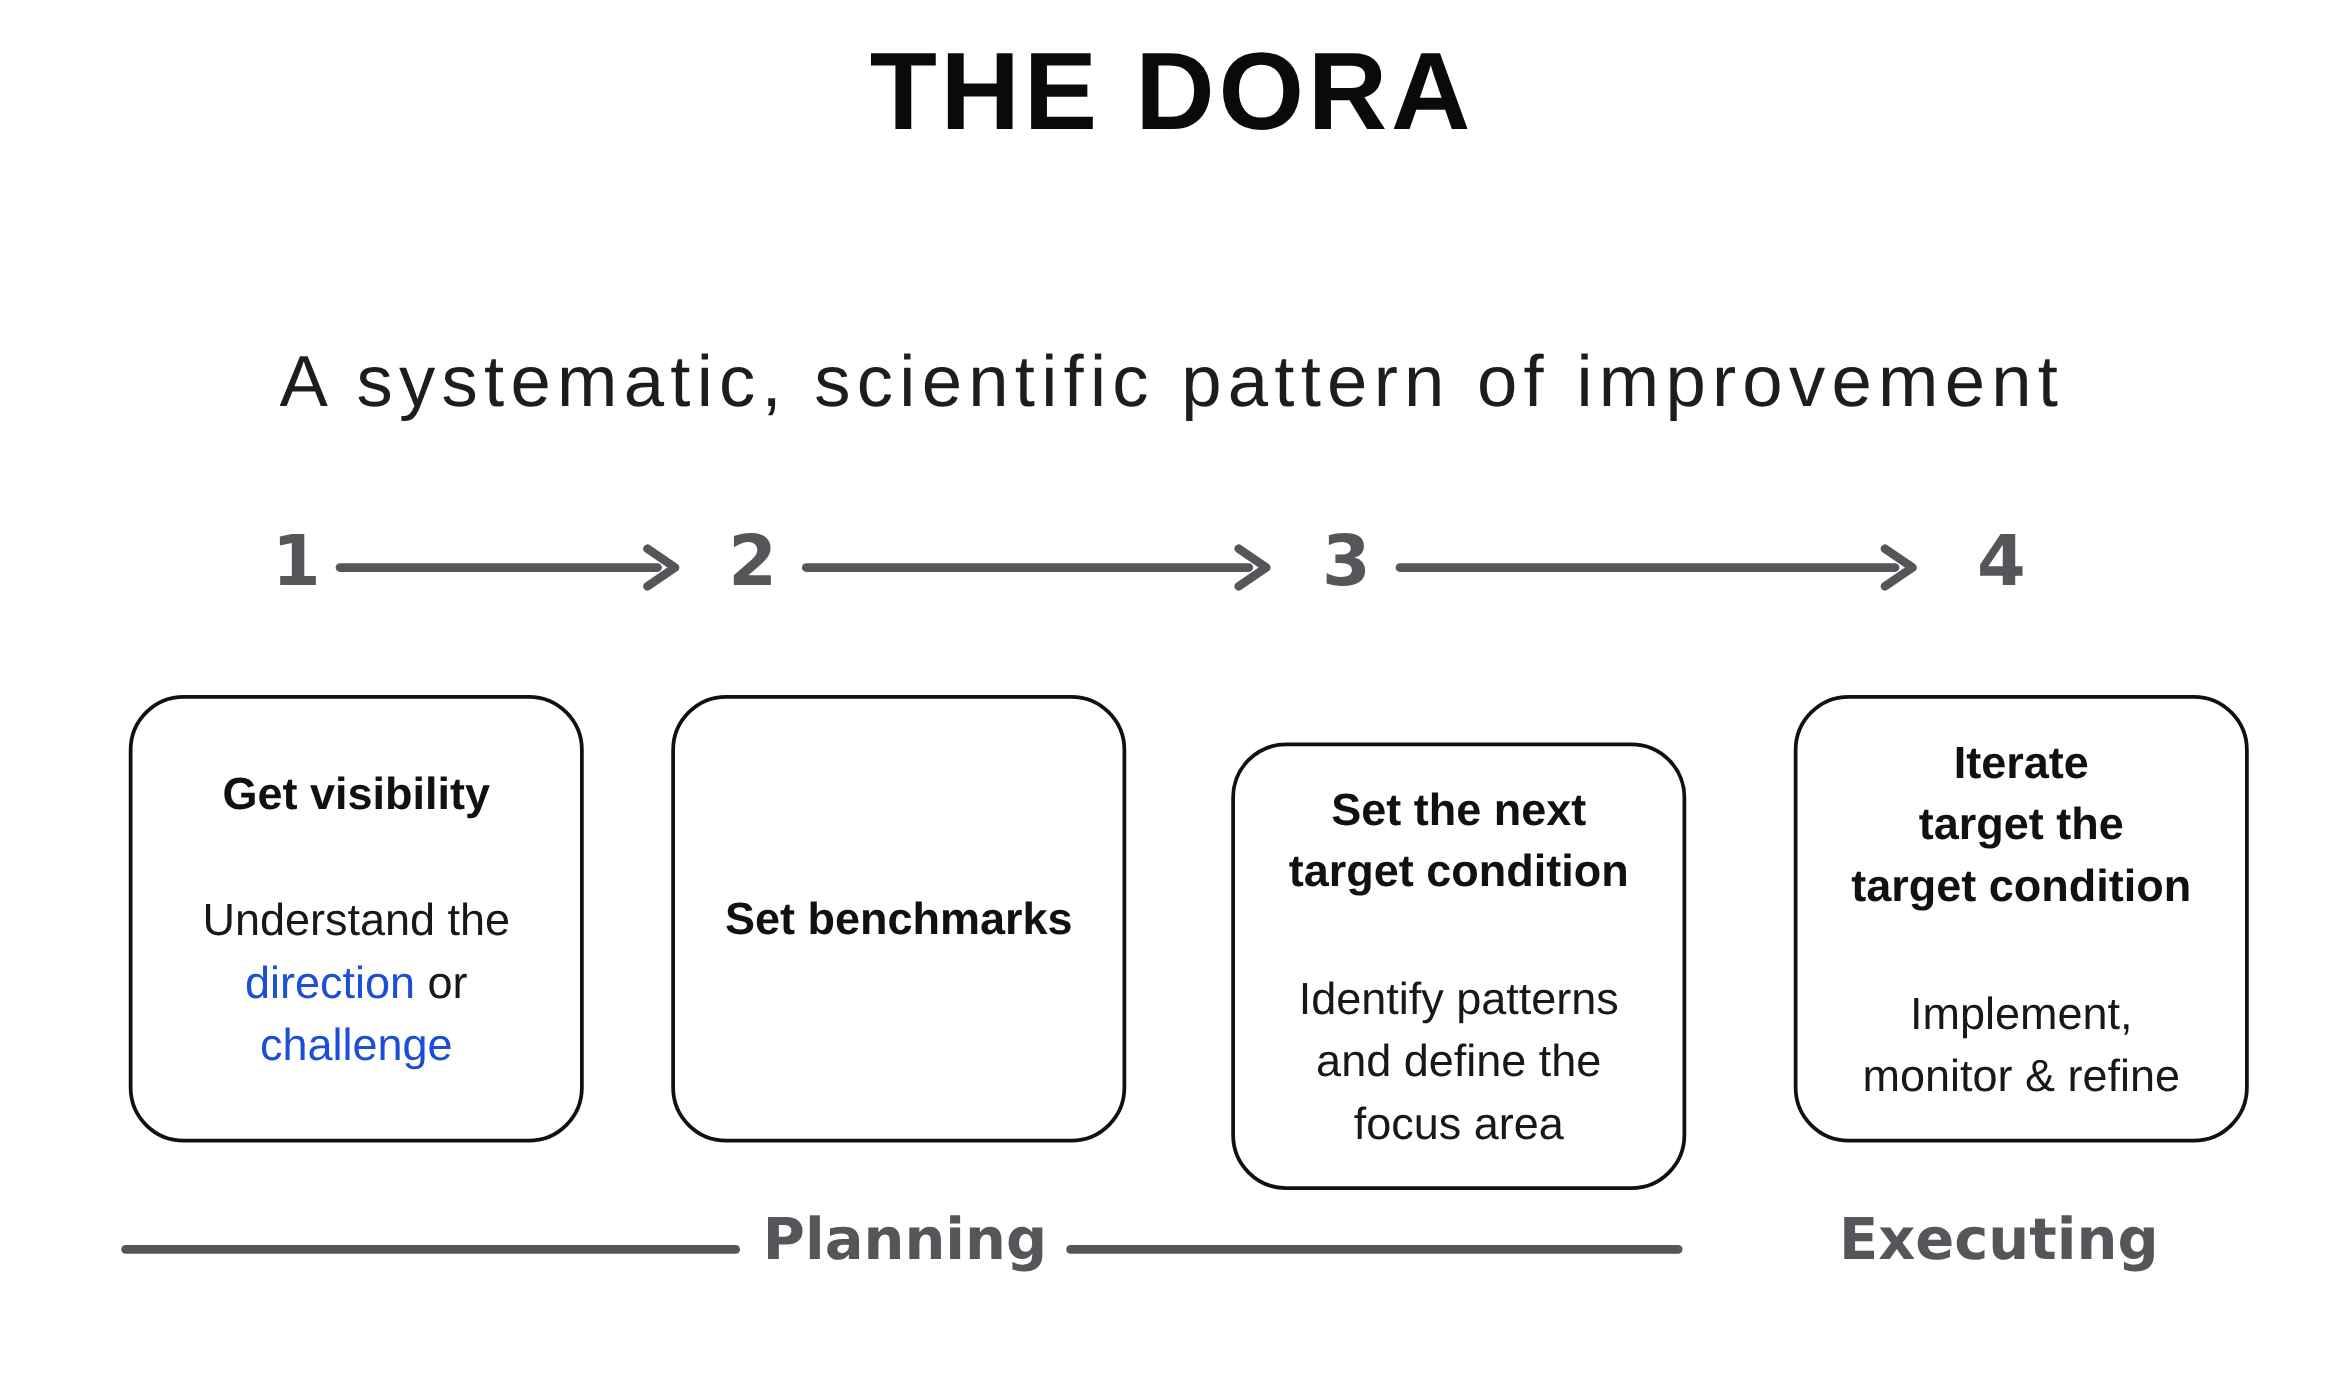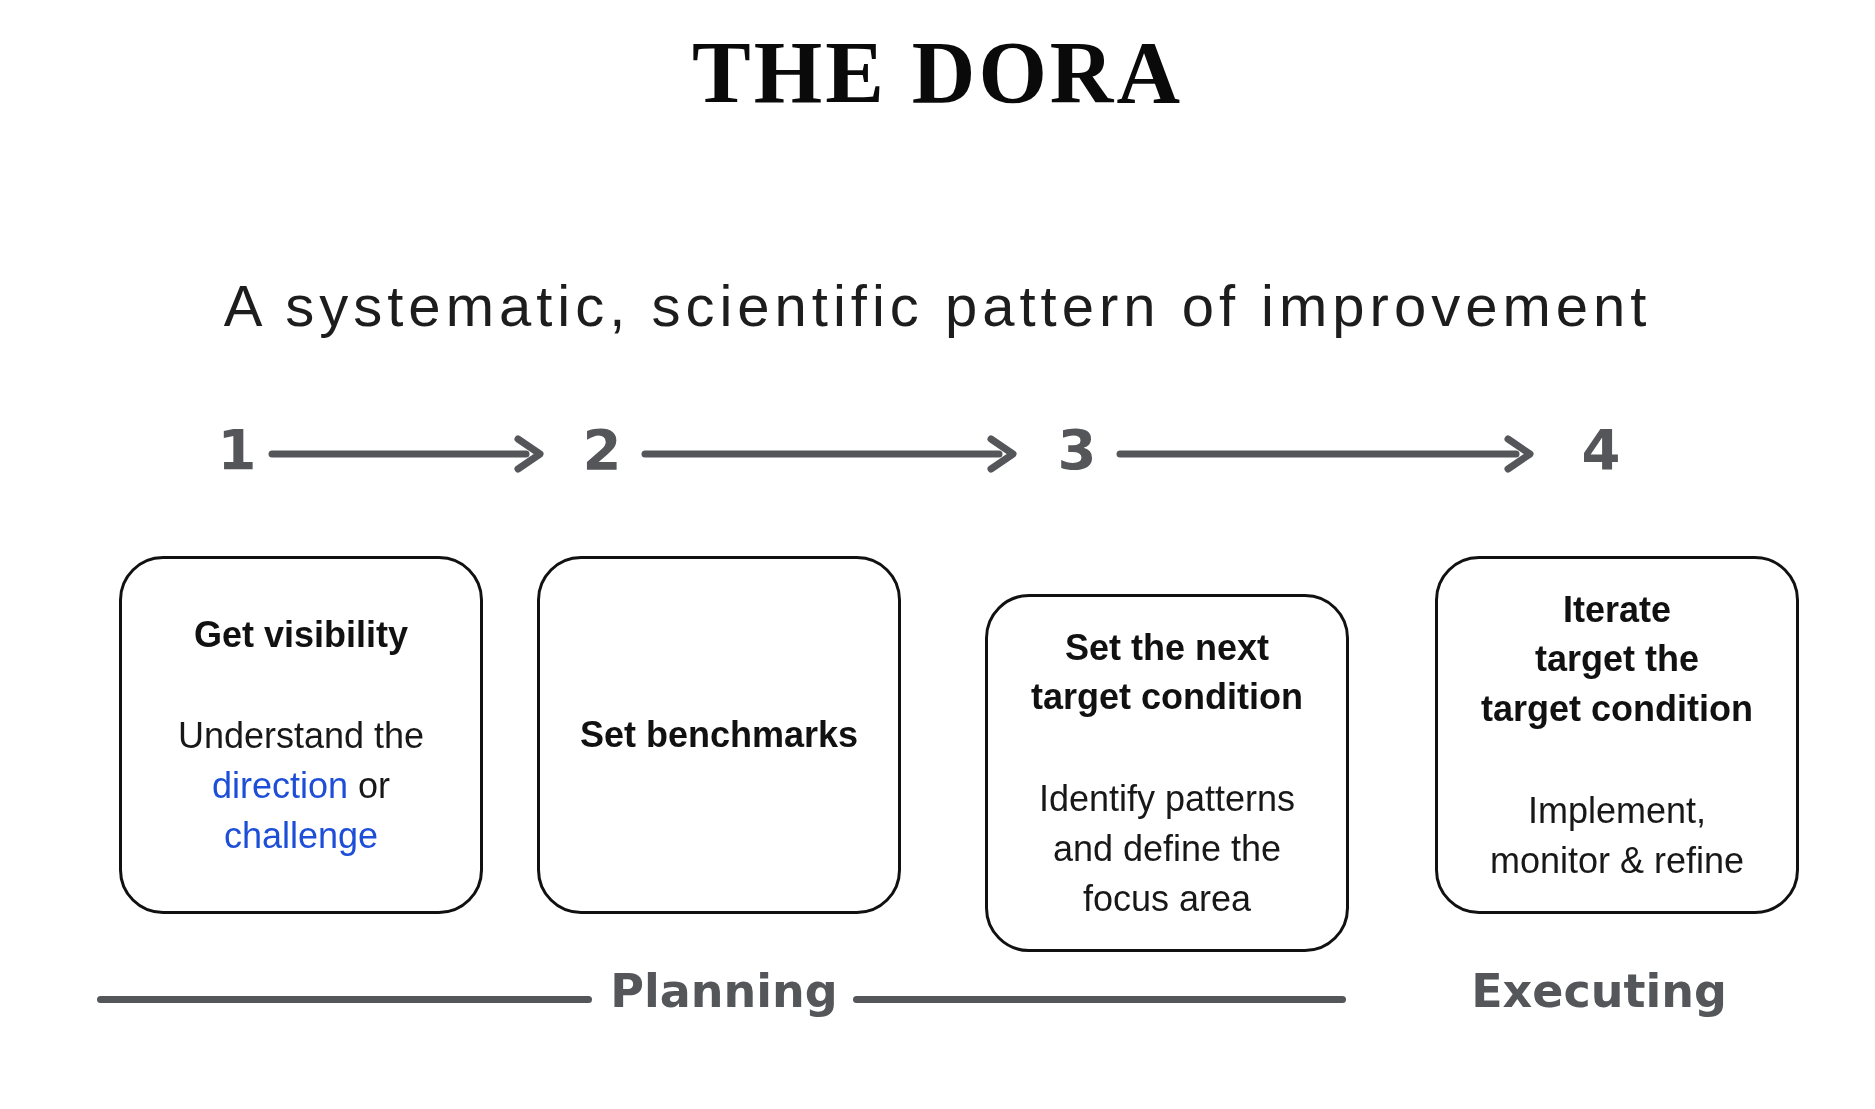--- a/index.html
+++ b/index.html
@@ -13,21 +13,21 @@
     color:#111111;
   }
   
   .title{
     position:absolute;
     top:18px;
     left:0;
     width:100%;
     margin:0;
     text-align:center;
-    font-family:Liberation Serif, serif;
+    font-family:Liberation Sans, sans-serif;
     font-weight:800;
     font-size:88px;
     line-height:1.26;
     letter-spacing:3px;
     color:#0a0a0a;
   }
   .title-line{display:block;}
   .subtitle{
     position:absolute;
     top:272px;
@@ -75,21 +75,21 @@
     background:#ffffff;
     border:3px solid #111111;
     border-radius:44px;
     display:flex;
     flex-direction:column;
     justify-content:center;
     align-items:center;
     text-align:center;
     padding:10px 14px;
   }
-  .b1{left:103px;margin-left:16px;}
+  .b1{left:103px;}
   .b2{left:537px;gap:12px;}
   .b3{left:985px;margin-top:38px;}
   .b4{left:1435px;}
   .box-title{
     font-weight:bold;
     font-size:36px;
     line-height:1.38;
     color:#111111;
   }
   .title-ln{display:block;}

